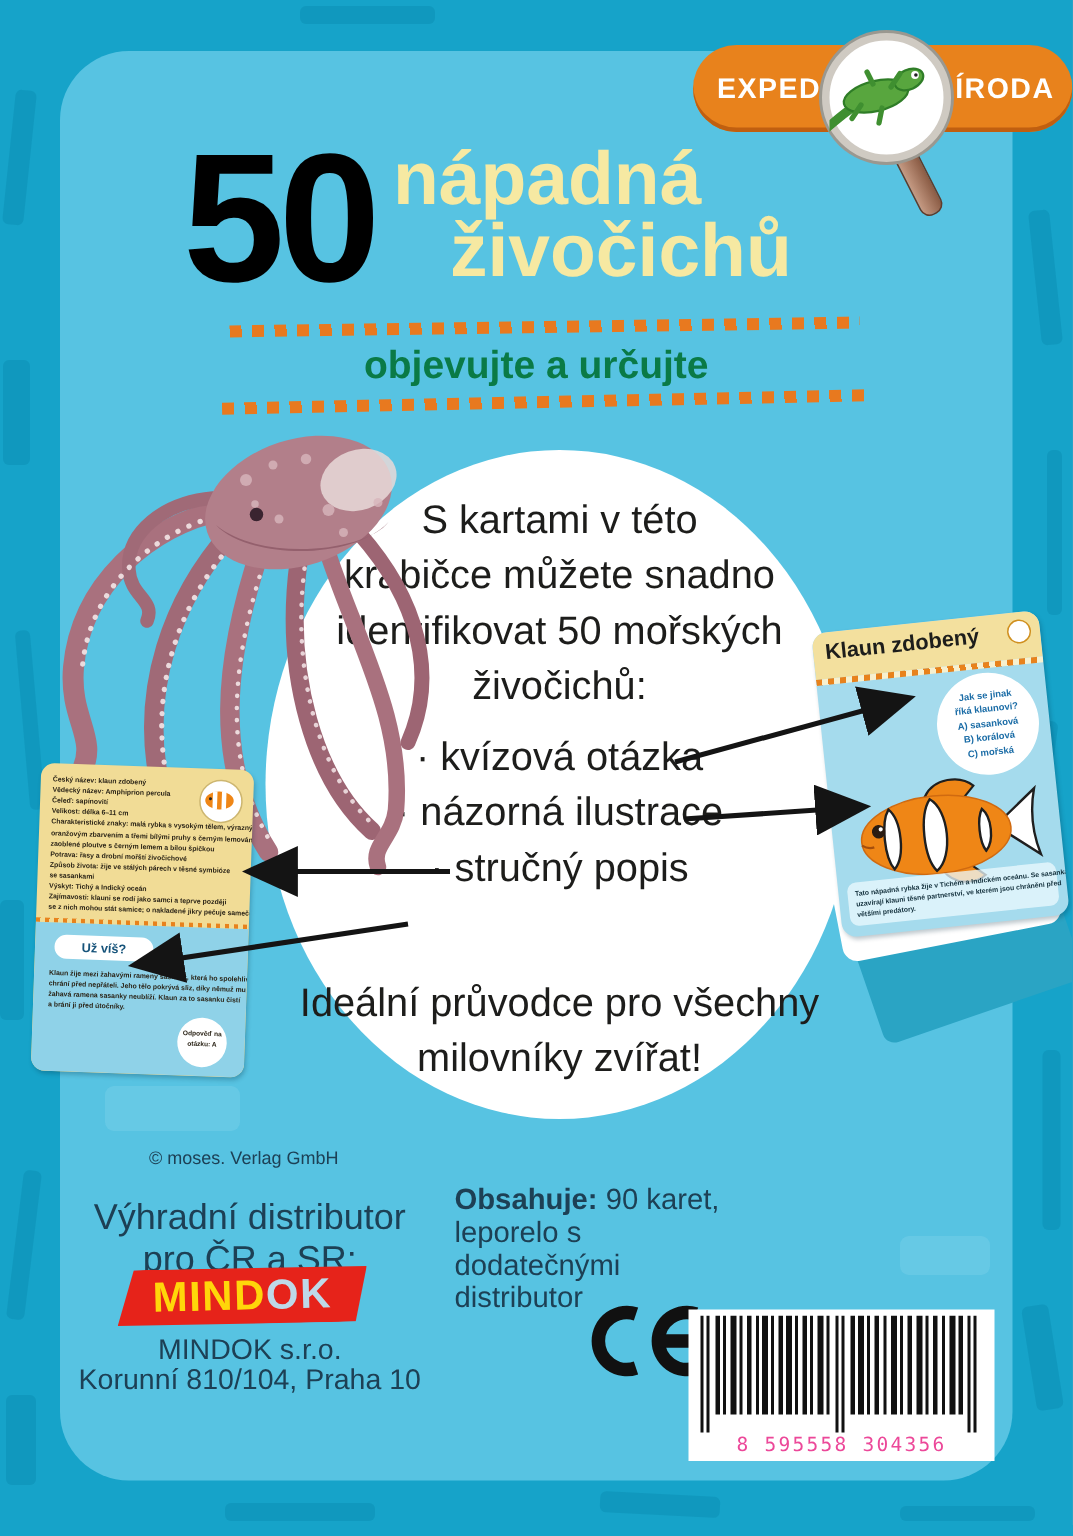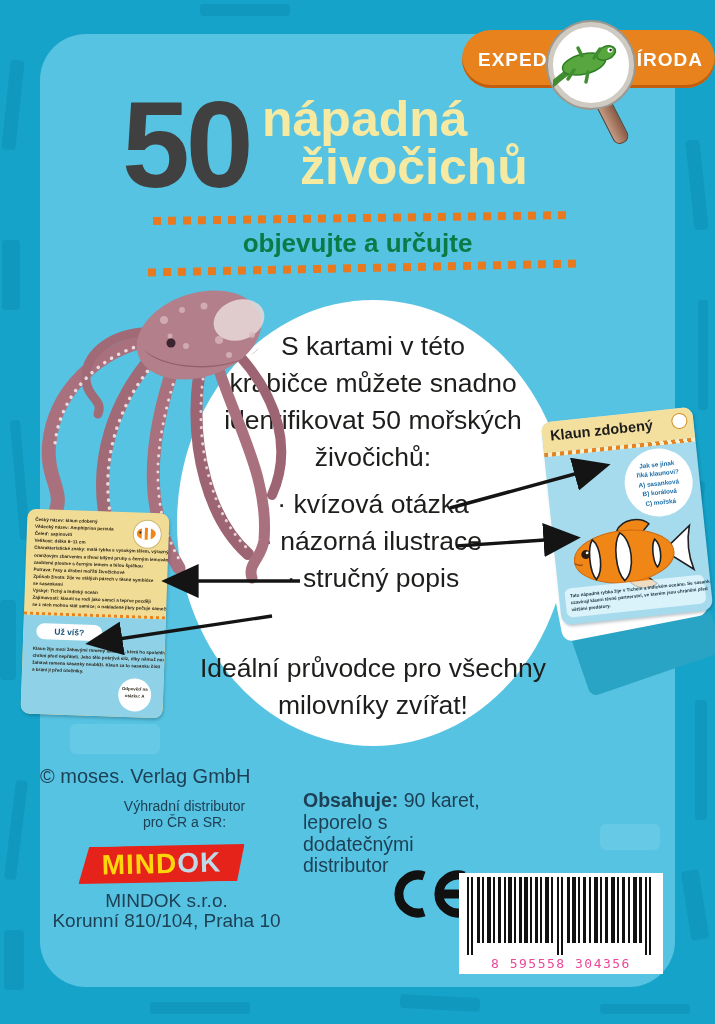--- a/index.html
+++ b/index.html
@@ -14,21 +14,21 @@
 
   
   #badge{position:absolute;left:462px;top:30px;width:253px;height:58px;background:#e8821c;border-radius:29px;box-shadow:inset 0 -3px 0 #c05f10;}
   .badge-word{position:absolute;top:19px;color:#ffffff;font-weight:bold;font-size:19px;letter-spacing:1px;text-transform:uppercase;}
   #badge-word-left{left:16px;}
   #badge-word-right{right:12px;}
   #glass-handle{position:absolute;left:602px;top:86px;width:14px;height:58px;border-radius:7px;background:linear-gradient(90deg,#c59a83,#8a5b44);border:1px solid #5f3c2c;transform:rotate(-27deg);}
   #glass{position:absolute;left:548px;top:22px;width:76px;height:76px;border-radius:50%;background:#ffffff;border:5px solid #cfcac2;box-shadow:0 0 0 2px #9a9890;}
 
   
-  .title-num{position:absolute;left:122px;top:84px;font-size:122px;font-weight:bold;color:#404040;line-height:1;letter-spacing:-4px;}
+  .title-num{position:absolute;left:122px;top:84px;font-size:122px;font-weight:bold;color:#000000;line-height:1;letter-spacing:-4px;}
   .title-l1{position:absolute;left:262px;top:94px;font-size:50px;font-weight:bold;color:#f6e9a2;line-height:1;}
   .title-l2{position:absolute;left:300px;top:142px;font-size:50px;font-weight:bold;color:#f6e9a2;line-height:1;}
   .dotline{position:absolute;height:8px;background:repeating-linear-gradient(90deg,#e8791f 0 8px,rgba(0,0,0,0) 8px 15px);}
   #dotline1{left:153px;top:214px;width:420px;transform:rotate(-0.8deg);}
   #dotline2{left:148px;top:264px;width:430px;transform:rotate(-1.2deg);}
   #subtitle{position:absolute;left:40px;top:228px;width:635px;text-align:center;font-size:26px;font-weight:bold;color:#0a7a46;}
 
   
   #circle{position:absolute;left:177px;top:300px;width:392px;height:446px;background:#ffffff;border-radius:50%;}
   .ctext{position:absolute;left:0;width:100%;text-align:center;color:#1d1d1b;font-size:26.5px;line-height:37px;}
@@ -60,22 +60,22 @@
   #right-card-badge{position:absolute;right:6px;top:5px;width:14px;height:14px;border-radius:50%;background:#fff;border:1px solid #d09020;}
   #right-card-dots{position:absolute;left:0;top:31px;width:100%;height:4px;background:repeating-linear-gradient(90deg,#e8821c 0 4px,#f7f0cf 4px 8px);}
   #quiz-bubble{position:absolute;right:7px;top:38px;width:68px;height:68px;border-radius:50%;background:#ffffff;text-align:center;padding-top:11px;box-sizing:border-box;}
   .bubbleline{font-size:6.3px;line-height:1.5;font-weight:bold;color:#1a6ca6;}
   #right-card-caption{position:absolute;left:6px;right:6px;bottom:7px;background:rgba(236,249,253,.75);border-radius:6px;padding:4px 5px;}
   #right-card-caption .tinyline{color:#13303c;}
   #fish-wrap{position:absolute;left:9px;top:100px;width:134px;height:82px;}
 
   
   .navy{color:#1d4055;}
-  #moses{position:absolute;left:40px;top:765px;width:245px;font-size:20px;}
-  #distributor{position:absolute;left:42px;top:798px;width:245px;text-align:center;font-size:14px;line-height:1.15;padding-left:20px;}
+  #moses{position:absolute;left:40px;top:765px;width:245px;text-align:center;font-size:12px;}
+  #distributor{position:absolute;left:24px;top:798px;width:245px;text-align:center;font-size:24px;line-height:1.15;padding-left:20px;}
   #mindok-logo{position:absolute;left:78px;top:845px;width:167px;height:38px;background:#e6231a;transform:rotate(-1.5deg);clip-path:polygon(7% 0,100% 3%,95% 100%,0 97%);display:flex;align-items:center;justify-content:center;font-size:28px;font-weight:bold;letter-spacing:1px;}
   #mindok-logo .p1{color:#ffd60a;}
   #mindok-logo .p2{color:#bed9e8;}
   #address{position:absolute;left:34px;top:891px;width:265px;text-align:center;font-size:19px;line-height:1.07;}
   #contents{position:absolute;left:303px;top:790px;width:200px;font-size:19.5px;line-height:1.12;}
   #ce{position:absolute;left:388px;top:868px;}
   #barcode{position:absolute;left:459px;top:873px;width:204px;height:101px;background:#ffffff;}
   #barcode-digits{position:absolute;left:0;bottom:3px;width:100%;text-align:center;font-family:"DejaVu Sans Mono",monospace;font-size:13px;color:#ec4899;letter-spacing:1.5px;}
 </style>
 </head>

